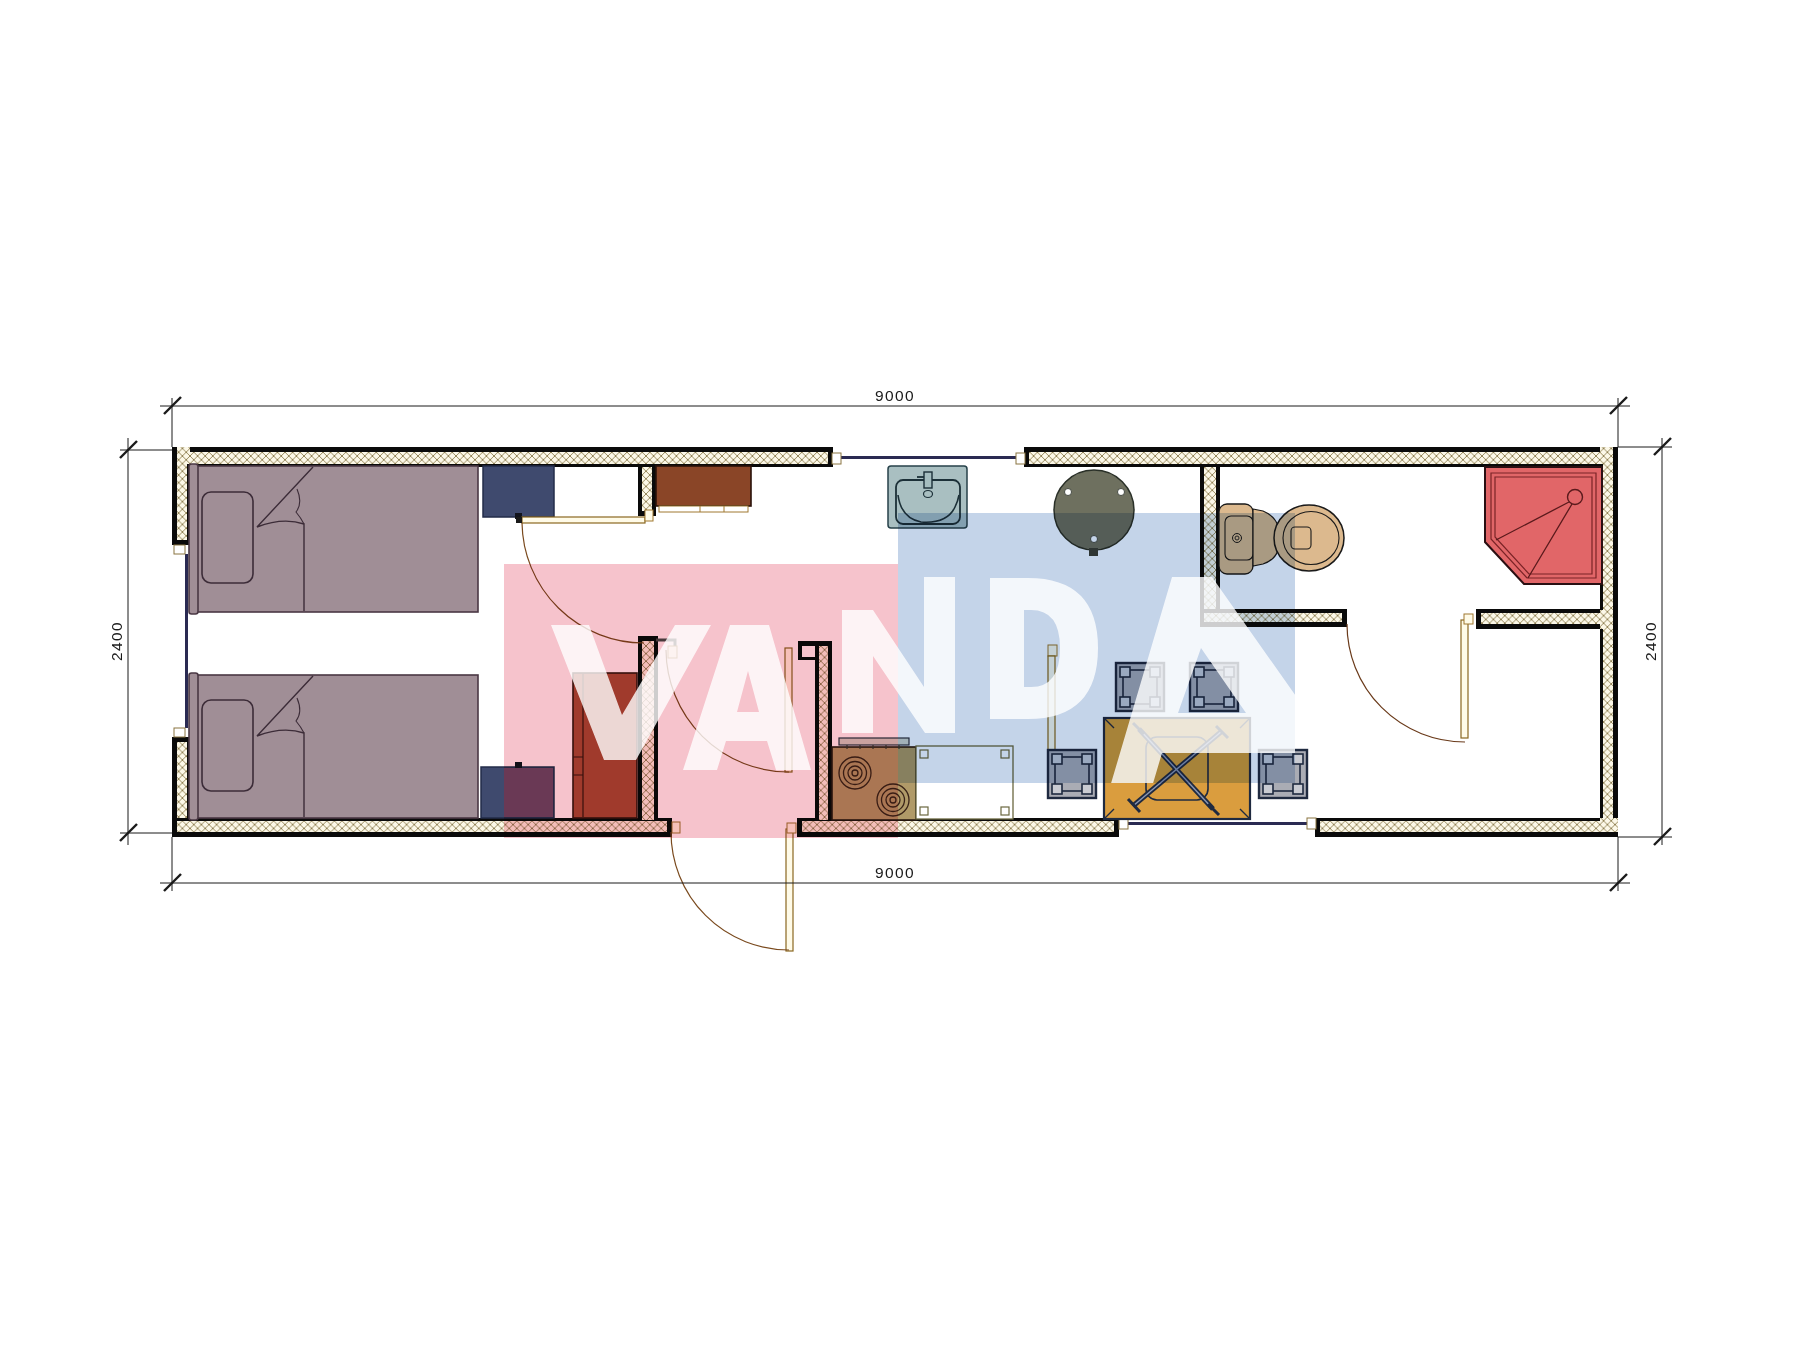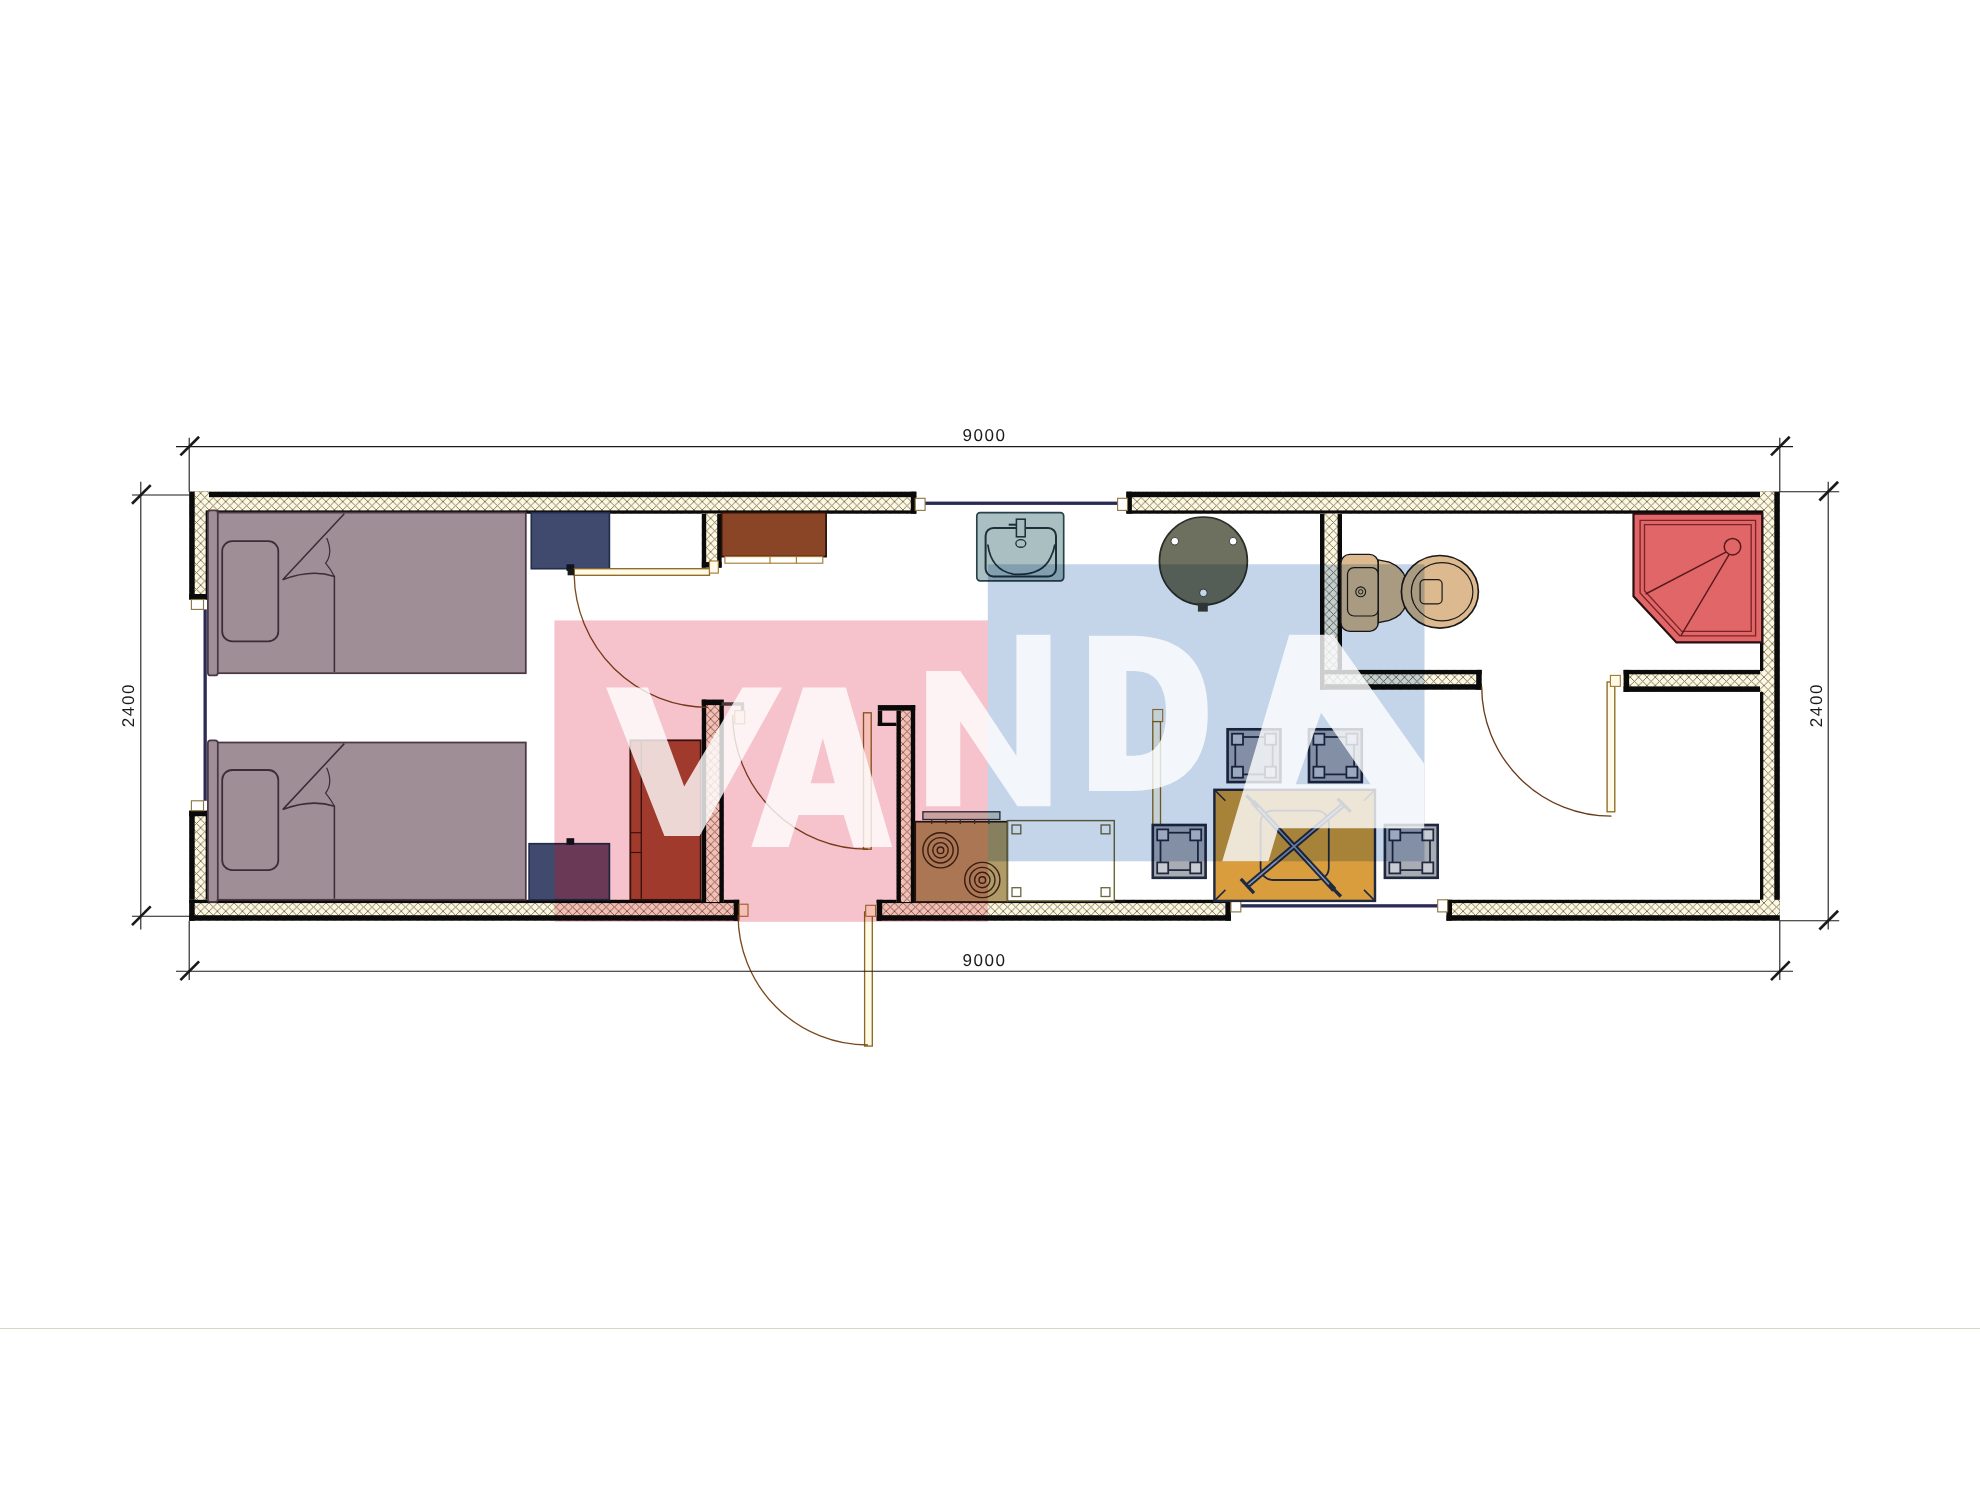--- a/index.html
+++ b/index.html
@@ -1,16 +1,16 @@
 <!DOCTYPE html>
 <html><head>
 <meta charset="utf-8">
 <style>
   html,body{margin:0;padding:0;background:#ffffff;}
-  #page{position:relative;width:1800px;height:1208px;background:#4d7c0f;overflow:hidden;
+  #page{position:relative;width:1800px;height:966px;background:#fca5a5;overflow:hidden;
         font-family:"Liberation Sans", sans-serif;}
   svg{position:absolute;top:0;left:0;}
 </style>
 </head>
 <body>
 <div id="page">
 <svg width="1800" height="1350" viewBox="0 0 1800 1350">
 <defs>
 <pattern id="hatch" width="7.6" height="7.6" patternUnits="userSpaceOnUse">
   <rect width="7.6" height="7.6" fill="#fcf8e8"></rect>

